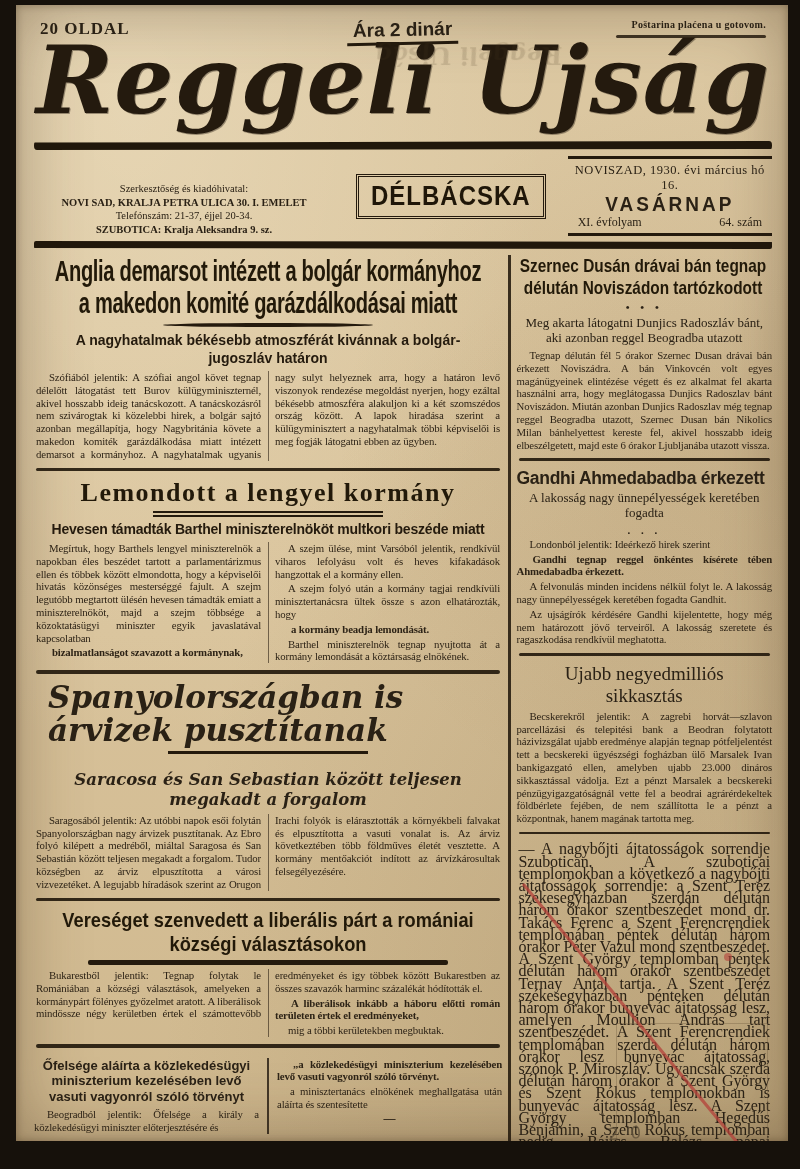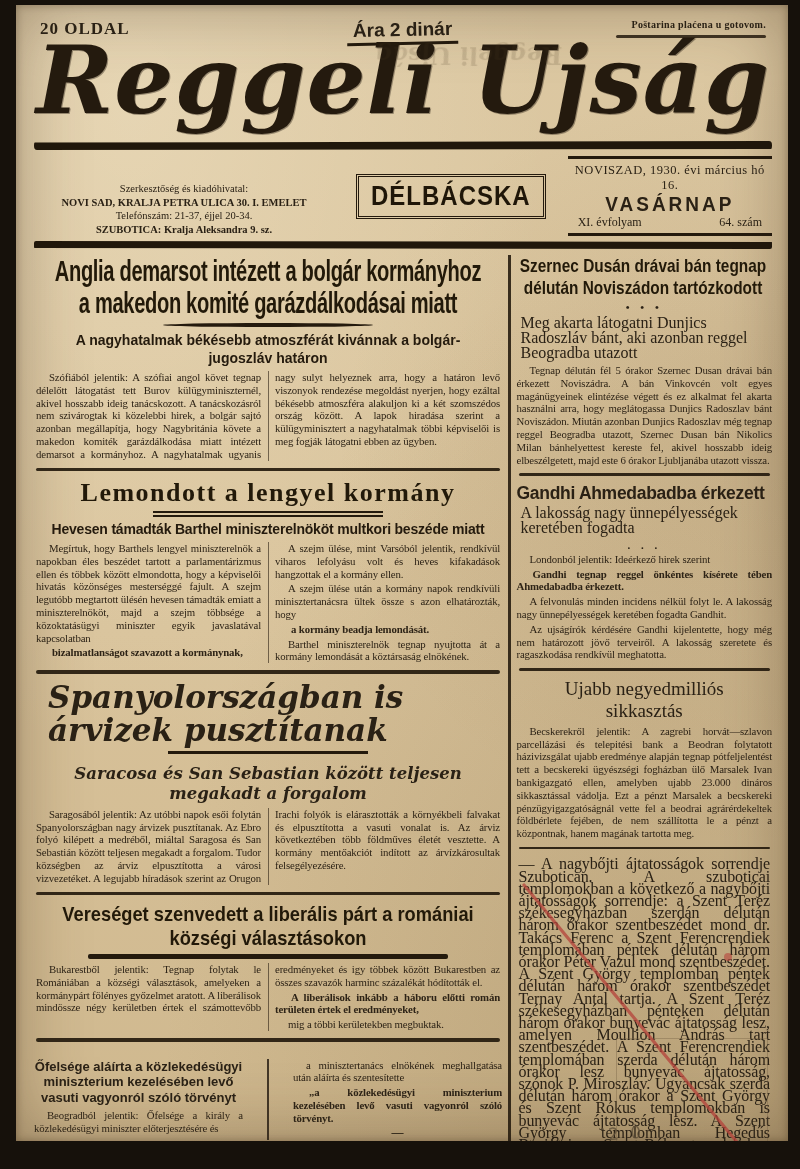--- a/index.html
+++ b/index.html
@@ -82,40 +82,40 @@
   .subhead { font-family:"Liberation Sans",sans-serif; font-weight:bold; text-align:center;
              color:#241a0d; }
   .sub-anglia { font-size:14px; line-height:18px; max-width:400px; margin:3px auto 4px; }
   .sub-lemondott { font-size:14px; line-height:17px; margin:3px auto 3px; letter-spacing:-.2px;}
   .sub-veres { font-size:13px; line-height:15.5px; max-width:440px; margin:3px auto 4px; }
   .serif-hl { font-weight:bold; text-align:center; color:#221909; }
   .hl-lemondott { font-size:26px; line-height:29px; letter-spacing:1.5px; }
   .hl-spanyol { font-family:"DejaVu Serif",serif; font-style:italic; font-weight:bold;
                 font-size:31px; line-height:33px; max-width:440px; margin:2px auto 0; }
   .sub-spanyol { font-family:"DejaVu Serif",serif; font-style:italic; font-weight:bold;
-                 font-size:16.5px; line-height:20px; max-width:450px; margin:10px auto 2px; text-align:center;}
+                 font-size:16.5px; line-height:20px; max-width:450px; margin:16px auto 2px; text-align:center;}
   
   .twocol { column-count:2; column-gap:14px; column-rule:1.5px solid rgba(42,30,16,.6);
             margin:4px 2px 2px; }
   .body-p { font-size:10.8px; line-height:12.8px; text-align:justify; text-indent:13px;
             letter-spacing:-.15px; color:#2d2316; }
   .body-p + .body-p { margin-top:2px; }
   .b-line { font-weight:bold; text-indent:16px; }
   .center-dash { text-align:center; font-weight:bold; font-size:12px; }
   
   .side-art { margin-bottom:2px; }
   .dots { text-align:center; font-weight:bold; font-size:11px; letter-spacing:4px; margin:2px 0; }
-  .side-sub { font-size:16px; line-height:15px; text-align:left; margin:1px 4px 4px; }
+  .side-sub { font-size:13px; line-height:15px; text-align:center; margin:1px 4px 4px; }
   .hl-gandhi { font-family:"Liberation Sans",sans-serif; font-weight:bold; font-size:17.5px;
                line-height:21px; text-align:left; white-space:nowrap; letter-spacing:-.3px;}
   .hl-sikk { font-size:19px; line-height:22px; font-weight:normal; text-align:center;
              max-width:210px; margin:0 auto 3px; }
   .hl-vasuti { font-family:"Liberation Sans",sans-serif; font-weight:bold; font-size:13px;
                line-height:15.5px; text-align:center; margin-bottom:4px; }
-  .bottom-split { display:flex; align-items:stretch; margin-top:17px;gap:16px; }
+  .bottom-split { display:flex; align-items:stretch; margin-top:10px; }
   .bottom-split .half { flex:1; min-width:0; }
   .small-news { position:relative; font-size:16px; line-height:12.2px; text-align:justify;
                 letter-spacing:-.1px; margin-top:3px; padding:2px 2px 4px; }
   .small-news::after { content:""; position:absolute; right:4px; bottom:2px; width:150px; height:150px;
                 border:1px solid rgba(110,90,60,.35); pointer-events:none; }
   
   .overlay { position:absolute; inset:0; pointer-events:none; }
   .pencil-num { position:absolute; left:592px; top:1118px; font-family:"DejaVu Sans",sans-serif;
                 font-size:17px; color:rgba(95,80,58,.8); transform:rotate(-4deg); letter-spacing:3px;}
 </style>
@@ -181,21 +181,21 @@
       <div class="rule"></div>
 
       <div>
         <div class="serif-hl hl-lemondott">Lemondott a lengyel kormány</div>
         <div class="divider div-double"></div>
         <div class="subhead sub-lemondott">Hevesen támadták Barthel miniszterelnököt multkori beszéde miatt</div>
         <div class="twocol">
           <p class="body-p">Megírtuk, hogy Barthels lengyel miniszterelnök a napokban éles beszédet tartott a parlamentárizmus ellen és többek között elmondotta, hogy a képviselői hivatás közönséges mesterséggé fajult. A szejm legutóbb megtartott ülésén hevesen támadták emiatt a miniszterelnököt, majd a szejm többsége a közoktatásügyi miniszter egyik javaslatával kapcsolatban</p>
           <p class="body-p b-line">bizalmatlanságot szavazott a kormánynak,</p>
           <p class="body-p">A szejm ülése, mint Varsóból jelentik, rendkívül viharos lefolyásu volt és heves kifakadások hangzottak el a kormány ellen.</p>
-          <p class="body-p">A szejm ülése után a kormány napok rendkívüli minisztertanácsra ültek össze s azon elhatározták, hogy</p>
+          <p class="body-p">A szejm folyó után a kormány tagjai rendkívüli minisztertanácsra ültek össze s azon elhatározták, hogy</p>
           <p class="body-p b-line">a kormány beadja lemondását.</p>
           <p class="body-p">Barthel miniszterelnök tegnap nyujtotta át a kormány lemondását a köztársaság elnökének.</p>
         </div>
       </div>
       <div class="rule"></div>
 
       <div>
         <div class="hl-spanyol">Spanyolországban is árvizek pusztítanak</div>
         <div class="divider div-solid"></div>
         <div class="sub-spanyol">Saracosa és San Sebastian között teljesen megakadt a forgalom</div>
@@ -219,22 +219,22 @@
       </div>
       <div class="rule"></div>
 
       <div class="bottom-split">
         <div class="half">
           <div class="hl-vasuti">Őfelsége aláírta a közlekedésügyi miniszterium kezelésében levő vasuti vagyonról szóló törvényt</div>
           <p class="body-p">Beogradból jelentik: Őfelsége a király a közlekedésügyi miniszter előterjesztésére és</p>
         </div>
         <div class="vdiv"></div>
         <div class="half">
+          <p class="body-p b-line">„a közlekedésügyi miniszterium kezelésében levő vasuti vagyonról szóló törvényt.</p>
           <p class="body-p">a minisztertanács elnökének meghallgatása után aláírta és szentesítette</p>
-          <p class="body-p b-line">„a közlekedésügyi miniszterium kezelésében levő vasuti vagyonról szóló törvényt.</p>
           <p class="center-dash">—</p>
         </div>
       </div>
     </div>
 
     <div class="main-vdiv"></div>
 
     <div class="col-right">
 
       <div class="side-art">

